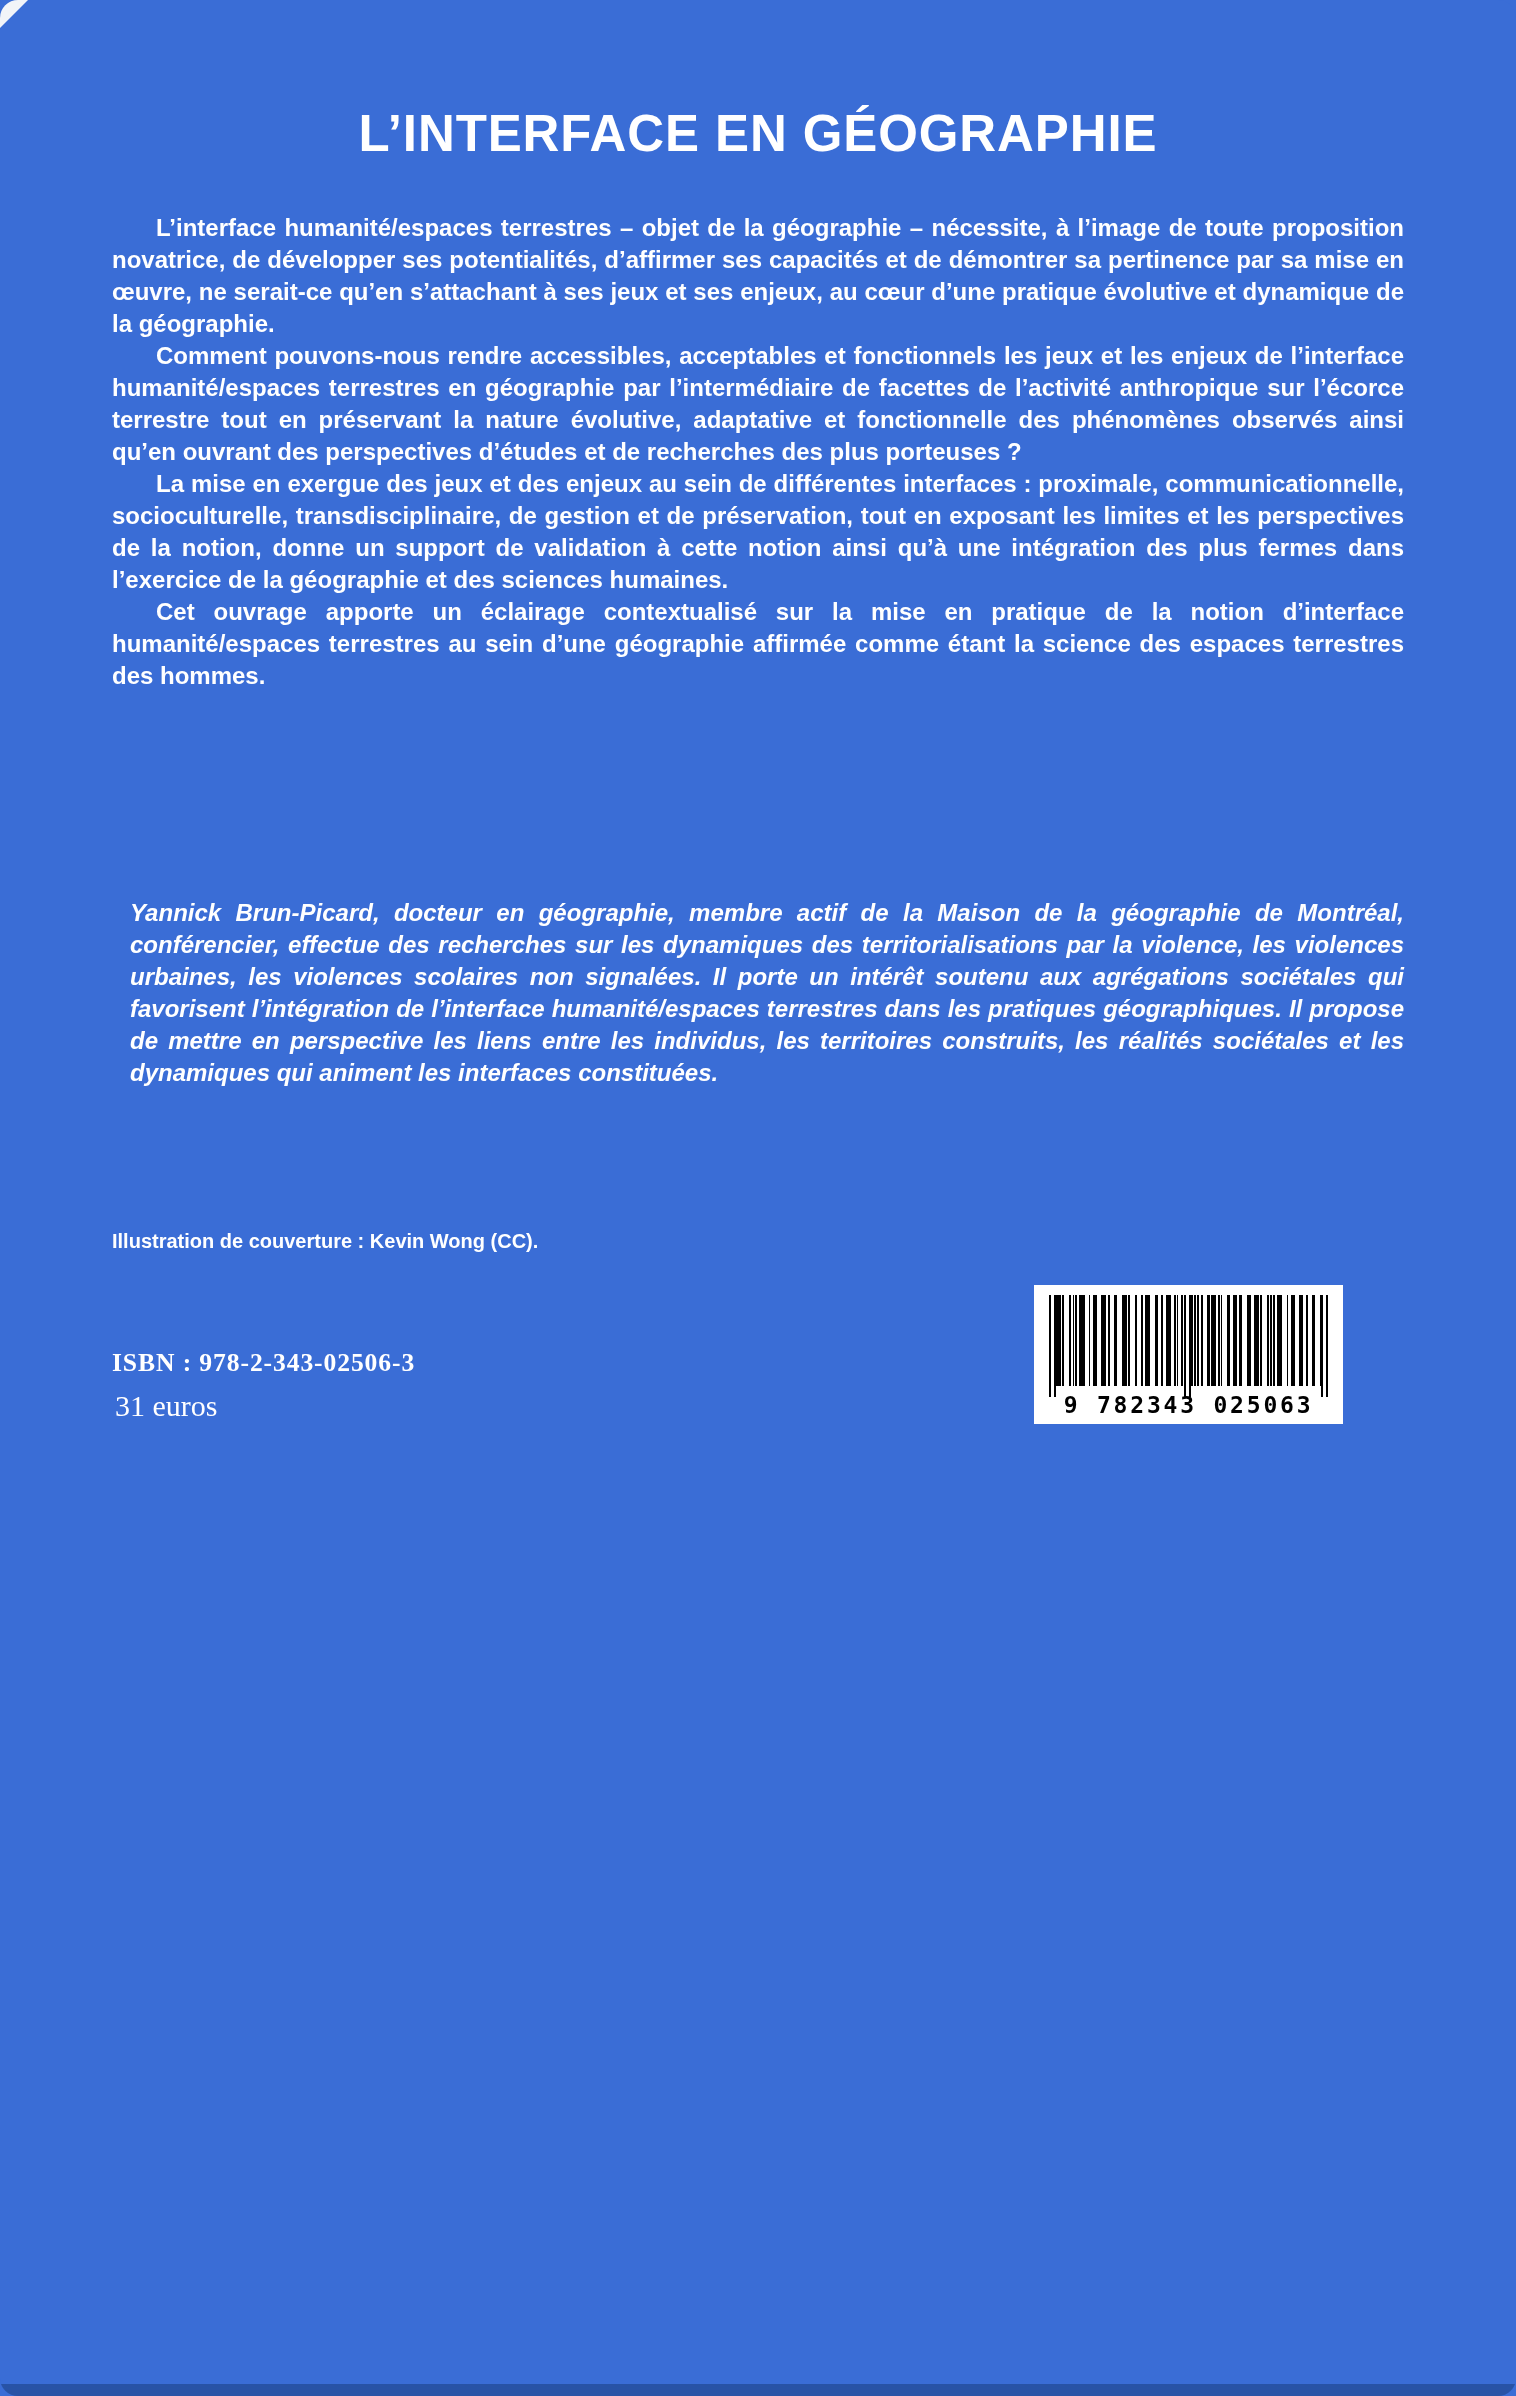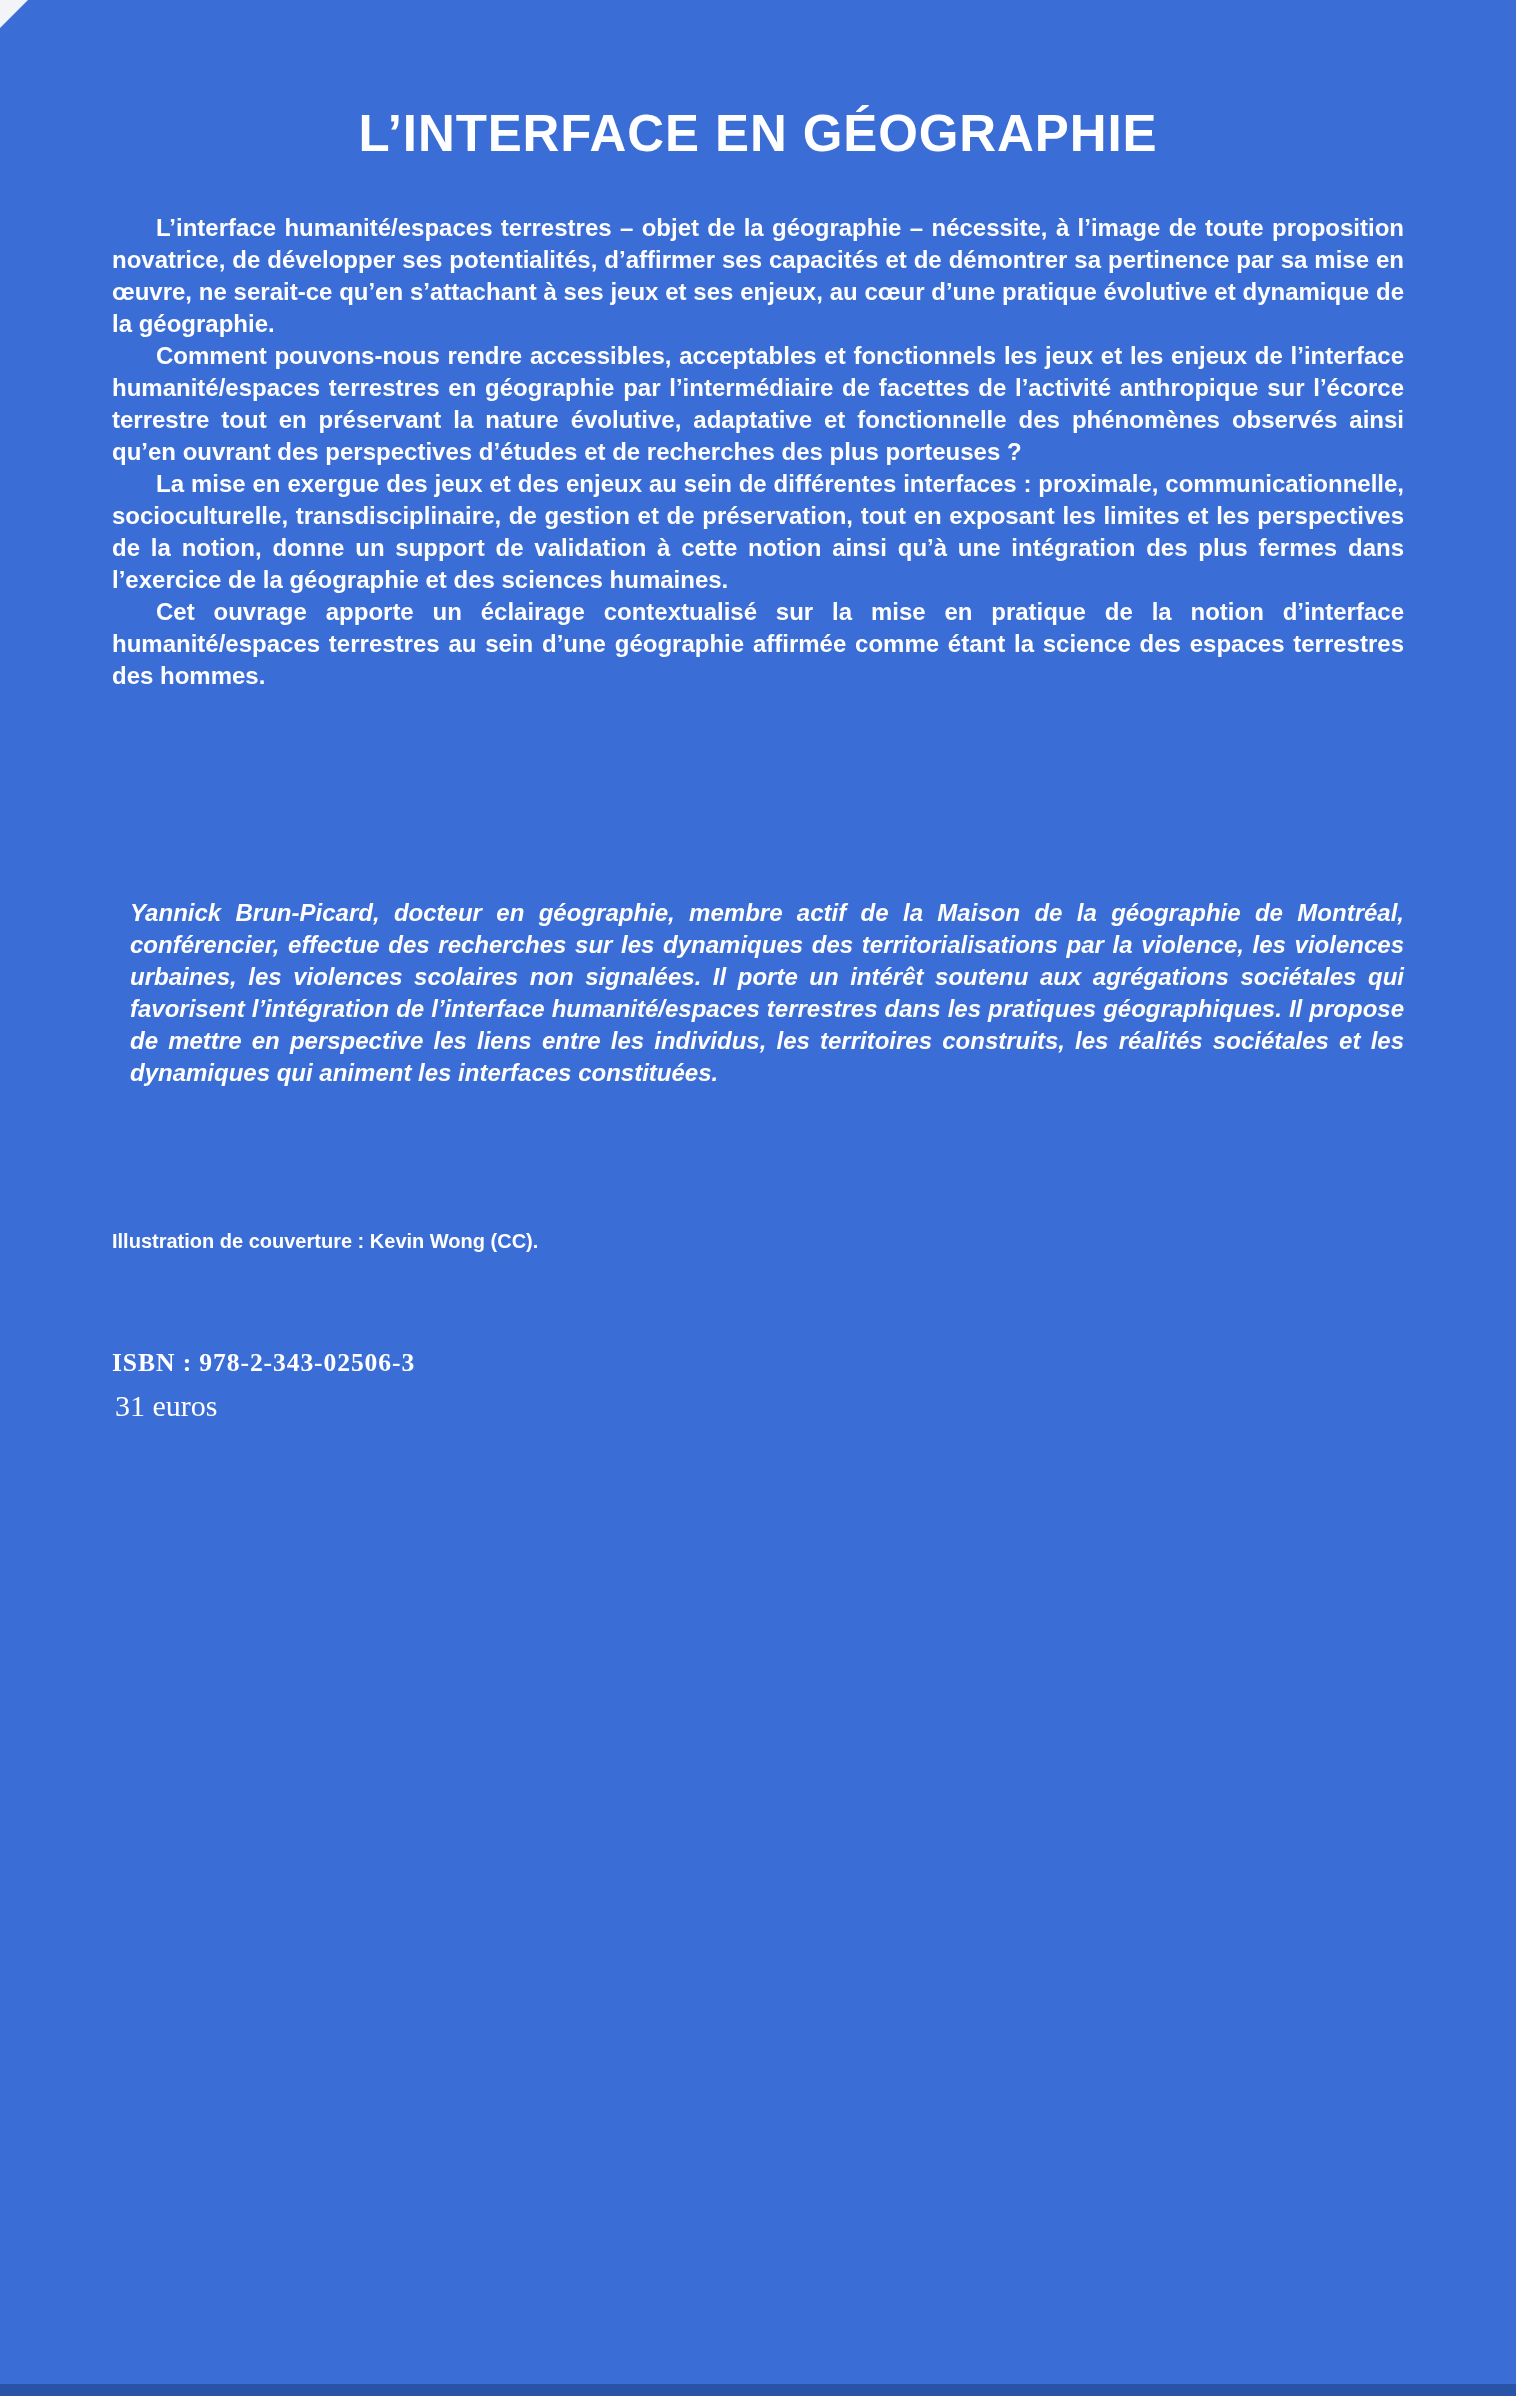--- a/index.html
+++ b/index.html
@@ -5,20 +5,21 @@
   * { margin: 0; padding: 0; box-sizing: border-box; }
   html, body { background: #3a6dd6; }
   .page {
     position: relative;
     width: 1516px;
     height: 2396px;
     background: #3a6dd6;
     font-family: "Liberation Sans", sans-serif;
     color: #ffffff;
     overflow: hidden;
+    border-radius: 18px;
   }
   .corner {
     position: absolute;
     top: 0; left: 0;
     width: 0; height: 0;
     border-top: 28px solid #f2f4f8;
     border-right: 28px solid transparent;
   }
   .title {
     position: absolute;
@@ -142,17 +143,24 @@
   </div>
 
   <div class="bio"><span>Yannick Brun-Picard</span><span>, docteur en géographie, membre actif de la Maison de la géographie de Montréal, conférencier, effectue des recherches sur les dynamiques des territorialisations par la violence, les violences urbaines, les violences scolaires non signalées. Il porte un intérêt soutenu aux agrégations sociétales qui favorisent l’intégration de l’interface humanité/espaces terrestres dans les pratiques géographiques. Il propose de mettre en perspective les liens entre les individus, les territoires construits, les réalités sociétales et les dynamiques qui animent les interfaces constituées.</span></div>
 
   <div class="credit">Illustration de couverture : Kevin Wong (CC).</div>
 
   <div class="isbn">ISBN : 978-2-343-02506-3</div>
 
   <div class="price">31 euros</div>
 
+  <div class="barcode-box">
+    <div class="bars"></div>
+    <div class="guard g-left"></div>
+    <div class="guard g-mid"></div>
+    <div class="guard g-right"></div>
+    <div class="barcode-number">9 782343 025063</div>
+  </div>
 
   <div class="footer-bar"></div>
 
 </div>
 
 
 </body></html>

